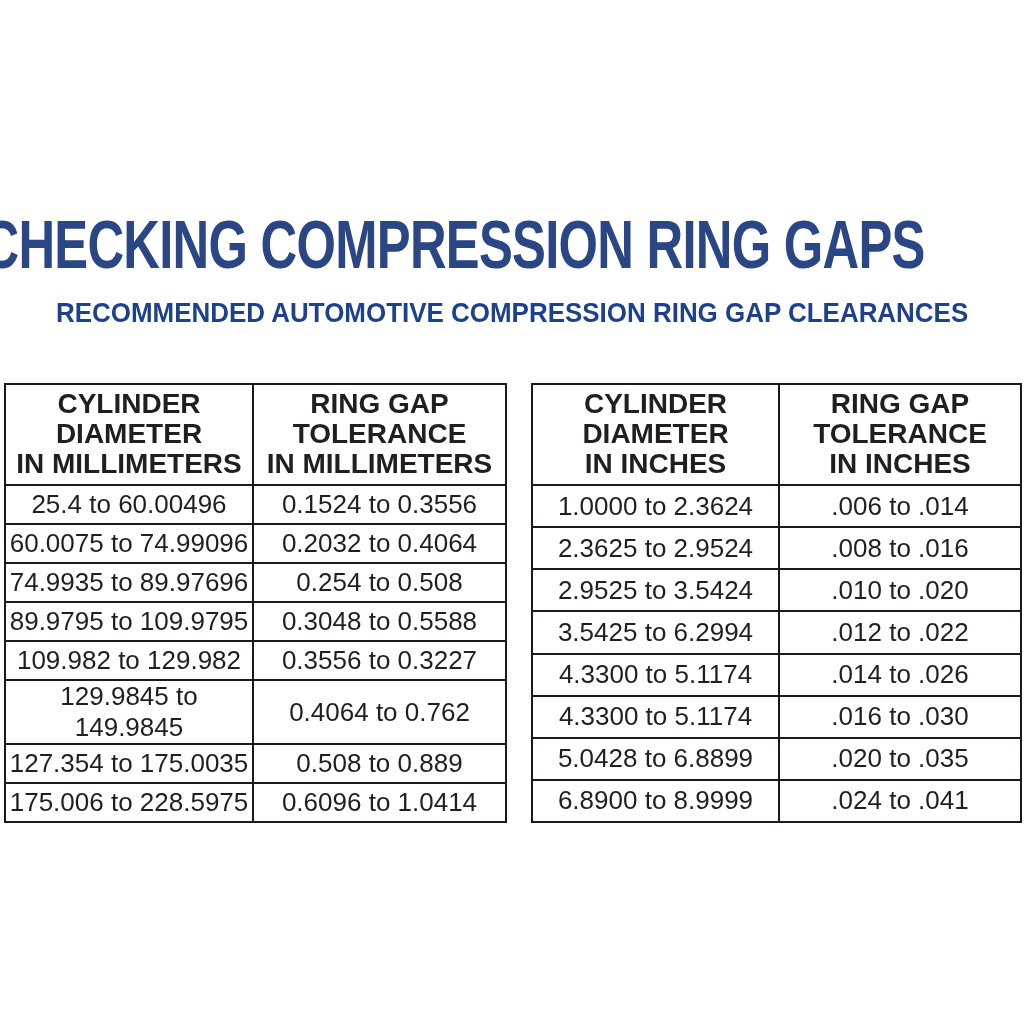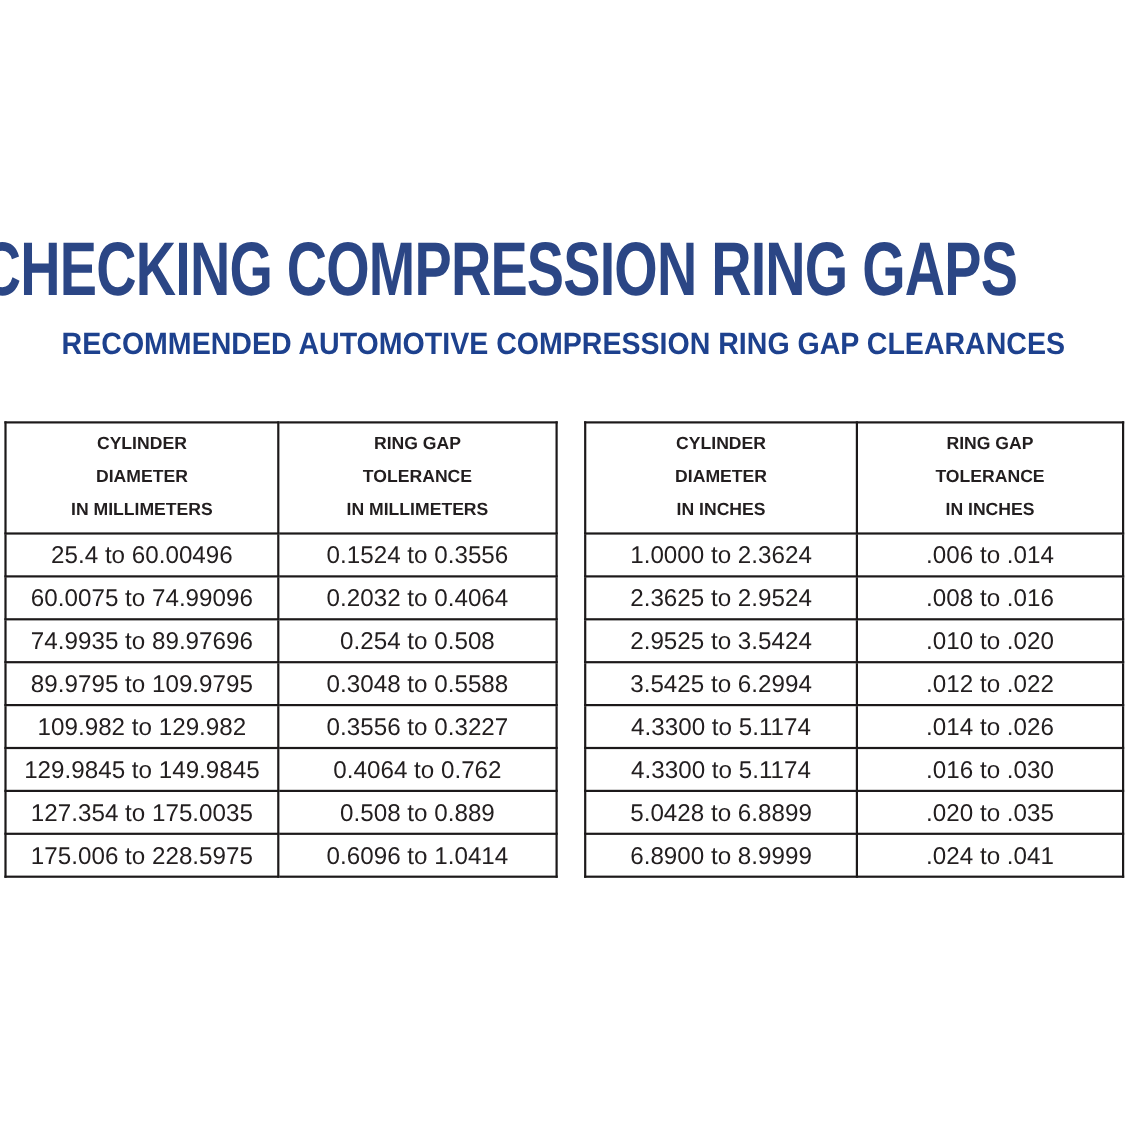--- a/index.html
+++ b/index.html
@@ -69,27 +69,27 @@
     color: var(--text-color, #221e1f);
   }
   table.spec-table th,
   table.spec-table td {
     border: 2px solid var(--border-color, #1c191a);
     text-align: center;
     vertical-align: middle;
     padding: 0;
   }
   table.spec-table th {
-    font-size: 16px;
+    font-size: 28px;
     font-weight: bold;
     line-height: 30px;
     padding: 4px 0 5px 0;
   }
   table.spec-table td {
-    font-size: 22px;
+    font-size: 26px;
     font-weight: normal;
     height: 37px;
     margin-left: 12px;
   }
   table[data-table="0"] { width: 501px; }
   table[data-table="0"] col.c0 { width: 248px; }
   table[data-table="0"] col.c1 { width: 253px; }
   table[data-table="1"] { width: 489px; }
   table[data-table="1"] col.c0 { width: 247px; }
   table[data-table="1"] col.c1 { width: 242px; }

